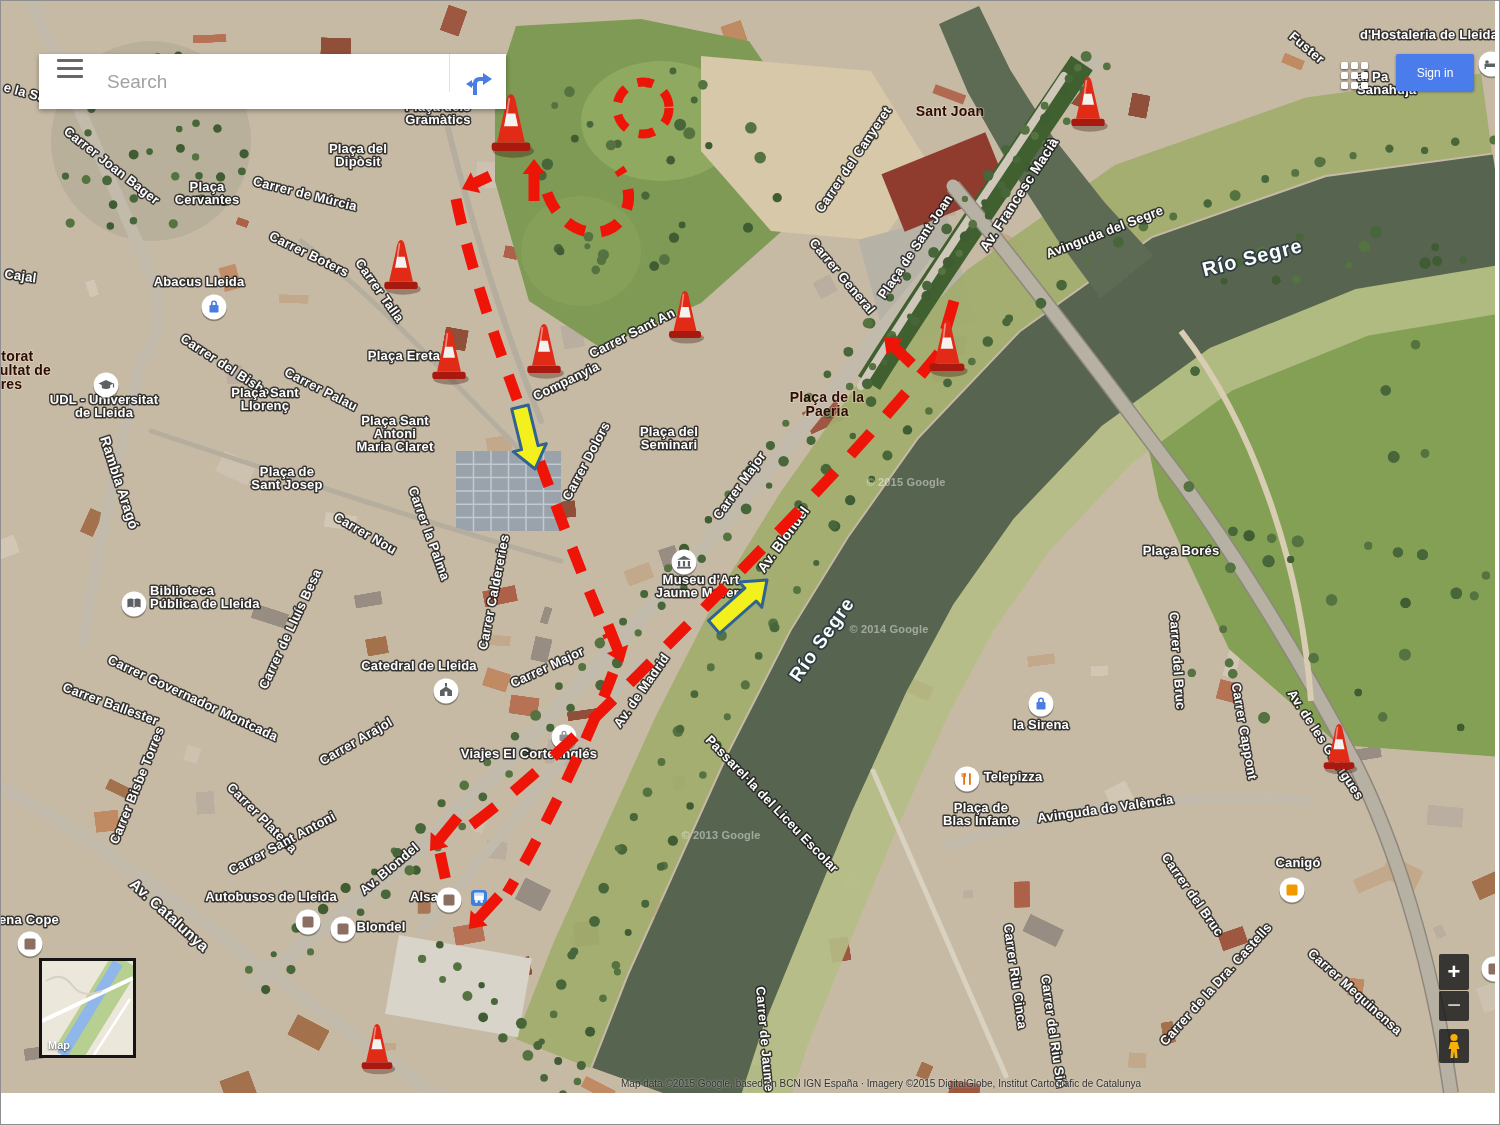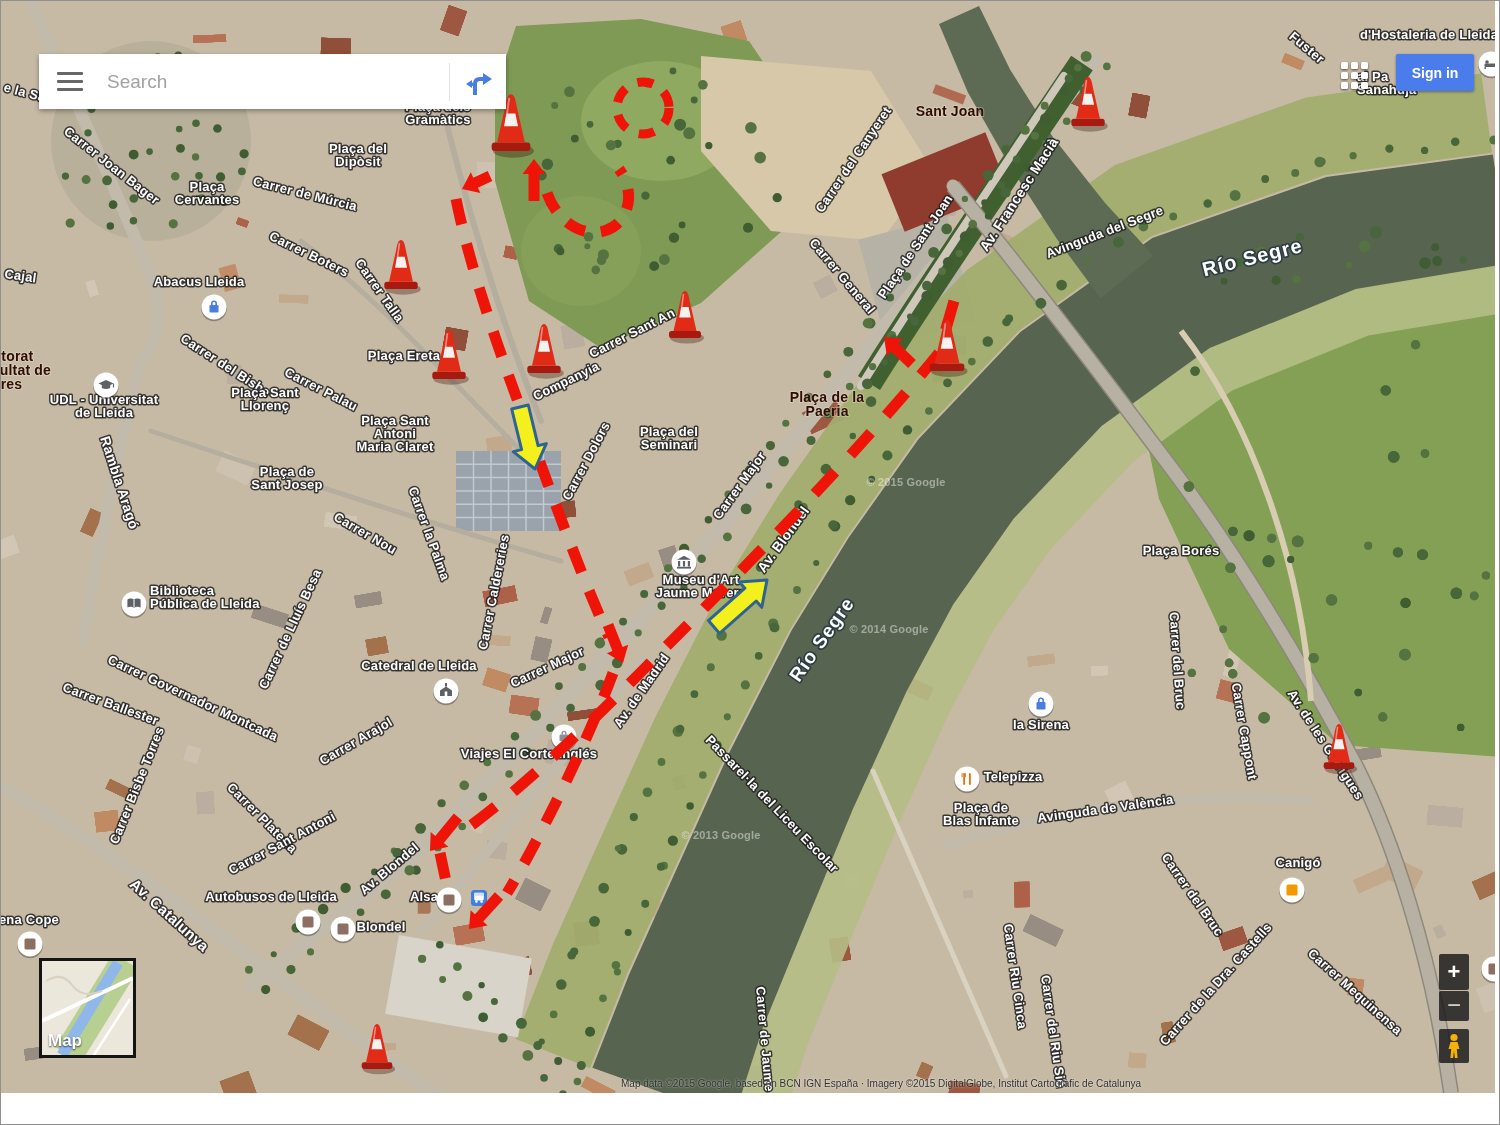--- a/index.html
+++ b/index.html
@@ -1,41 +1,41 @@
 <!DOCTYPE html>
 <html><head>
 <meta charset="utf-8">
 <style>
   body{margin:0;background:#e8e8e8}
   .stage{position:relative;width:1500px;height:1125px;background:#fff;
     font-family:"Liberation Sans",sans-serif;overflow:hidden;border:1px solid #8f8f8f;box-sizing:border-box}
   .mapwrap{position:absolute;left:0;top:0;width:1494px;height:1092px;overflow:hidden}
   #mapsvg{display:block}
   .searchbar{position:absolute;left:38px;top:53px;width:467px;height:55px;background:#fff;
-    box-shadow:0 2px 5px rgba(0,0,0,.35);display:flex;align-items:center;z-index:5}
+    box-shadow:0 2px 5px rgba(0,0,0,.35);display:flex;z-index:5}
   .menu{width:26px;margin-left:18px;cursor:pointer}
   .menu span{display:block;height:3px;background:#676767;margin:5px 0;border-radius:1px}
   .searchinput{flex:1;border:0;outline:0;font-size:19px;color:#333;margin-left:22px;background:transparent;font-family:inherit}
   .searchinput::placeholder{color:#a2a2a2}
   .sdiv{width:1px;height:38px;background:#e3e3e3}
   .dirbtn{width:56px;height:55px;display:flex;align-items:center;justify-content:center;cursor:pointer}
   .apps{position:absolute;left:1340px;top:61px;width:27px;height:27px;display:grid;
     grid-template-columns:repeat(3,1fr);gap:3px;z-index:5;cursor:pointer;filter:drop-shadow(0 1px 1px rgba(0,0,0,.6))}
   .apps i{background:#fff;border-radius:1.5px}
   .signin{position:absolute;left:1395px;top:53px;width:78px;height:37px;border:0;border-radius:2px;
-    color:#fff;font-size:14px;font-weight:700;font-family:inherit;cursor:pointer;box-shadow:0 1px 3px rgba(0,0,0,.4);z-index:5}
+    color:#fff;font-size:12px;font-weight:400;font-family:inherit;cursor:pointer;box-shadow:0 1px 3px rgba(0,0,0,.4);z-index:5}
   .zbtn{position:absolute;left:1438px;width:30px;background:rgba(25,25,25,.82);color:#fff;text-align:center;
     cursor:pointer;z-index:5;border-radius:2px;user-select:none}
   #zin{top:953px;height:36px;line-height:36px;font-size:22px;font-weight:700}
   #zout{top:990px;height:30px;line-height:27px;font-size:24px;color:#d4d4d4}
   .pegman{position:absolute;left:1438px;top:1028px;width:30px;height:34px;background:rgba(25,25,25,.82);
     border-radius:2px;display:flex;align-items:center;justify-content:center;cursor:pointer;z-index:5}
   .minimap{position:absolute;left:38px;top:957px;width:91px;height:94px;border:3px solid #141414;background:#ece7db;z-index:5;cursor:pointer}
   .minimap svg{display:block}
-  .mlabel{position:absolute;left:6px;bottom:4px;color:#fff;font-size:17px;font-weight:700;text-shadow:0 1px 2px rgba(0,0,0,.75)}
+  .mlabel{position:absolute;left:6px;bottom:4px;color:#fff;font-size:11px;font-weight:700;text-shadow:0 1px 2px rgba(0,0,0,.75)}
   .attribution{position:absolute;left:560px;top:1077px;width:640px;text-align:center;font-size:10px;color:#2f2f2f;
     z-index:4;text-shadow:0 0 2px rgba(255,255,255,.8)}
 </style>
 </head>
 <body>
 
 <div class="stage">
   <div class="mapwrap">
     <svg id="mapsvg" width="1500" height="1092" viewBox="0 0 1500 1092">
         <g>

